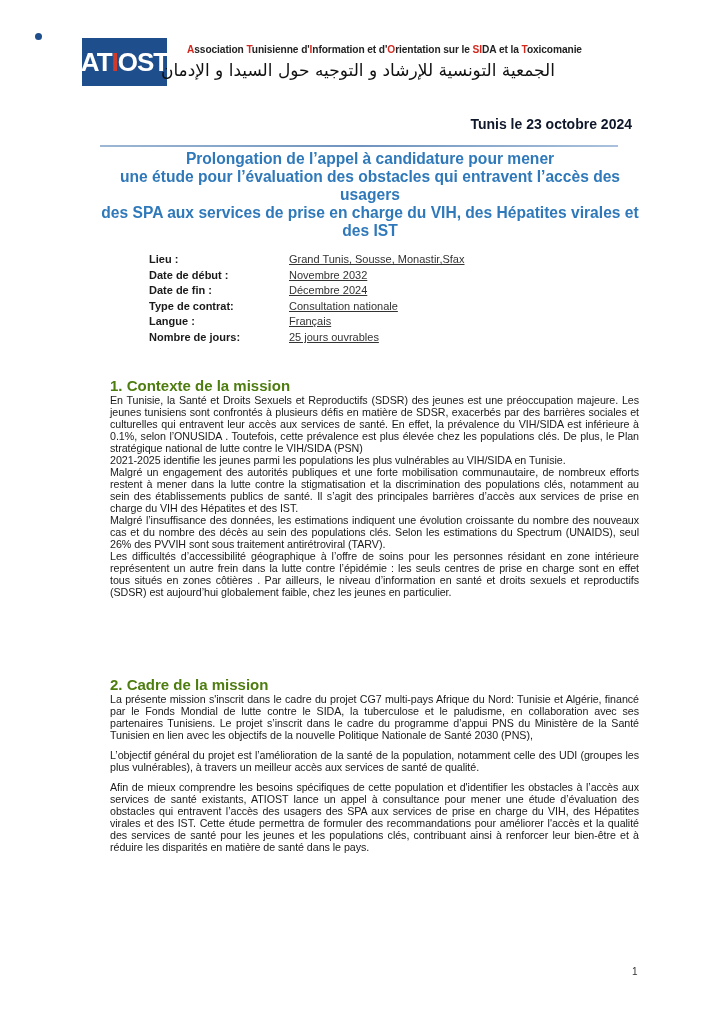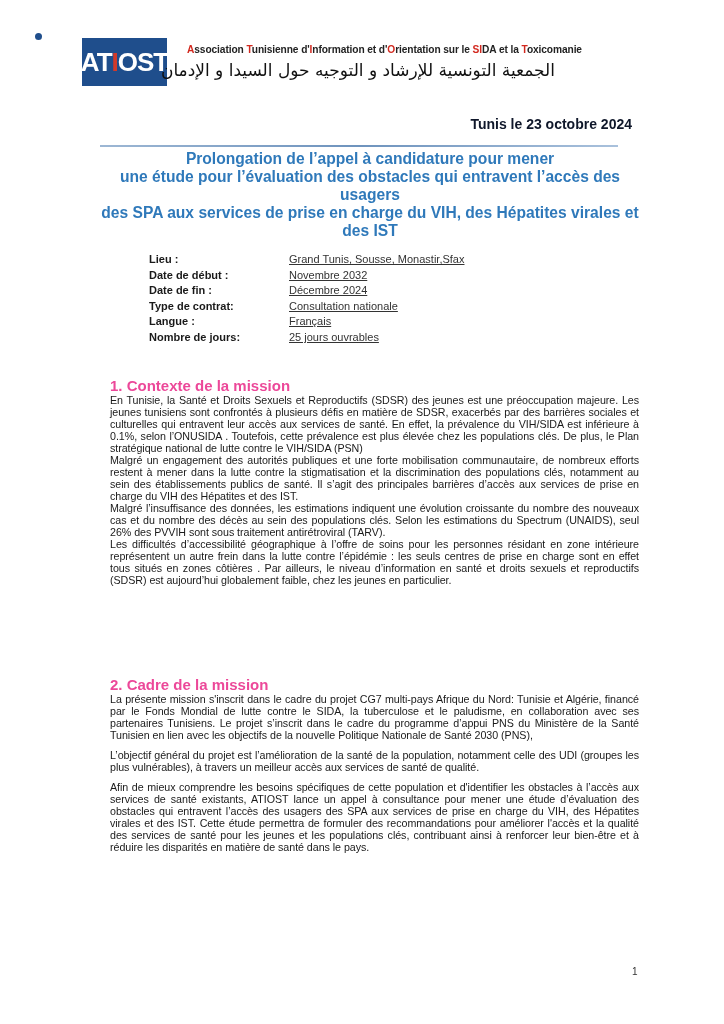--- a/index.html
+++ b/index.html
@@ -52,21 +52,21 @@
       position: absolute; left: 149px; top: 252px; font-size: 11px; line-height: 15.6px;
       font-family: "Liberation Sans", sans-serif;
     }
     .info-row { display: flex; }
     .info-label { width: 140px; font-weight: bold; color: #1a1a1a; }
     .info-value { color: #333; text-decoration: underline; }
 
     
     .section { position: absolute; left: 110px; width: 529px; }
     .section-title {
-      font-size: 15px; font-weight: bold; color: #ec4899; line-height: 17px;
+      font-size: 15px; font-weight: bold; color: #4d7c0f; line-height: 17px;
       font-family: "Liberation Sans", sans-serif;
     }
     .para {
       font-size: 10.7px; line-height: 12px; color: #1a1a1a; text-align: justify;
       font-family: "Liberation Sans", sans-serif; letter-spacing: -0.05px;
     }
     .para.gap { margin-top: 8px; }
 
     .page-number {
       position: absolute; left: 632px; top: 966px; font-size: 10px; color: #333;
@@ -122,20 +122,21 @@
     </div>
     <div class="info-row">
       <span class="info-label">Nombre de jours:</span>
       <span class="info-value">25 jours ouvrables</span>
     </div>
   </div>
 
   <div class="section" style="top: 377px;">
     <div class="section-title">1. Contexte de la mission</div>
     <p class="para">En Tunisie, la Santé et Droits Sexuels et Reproductifs (SDSR) des jeunes est une préoccupation majeure. Les jeunes tunisiens sont confrontés à plusieurs défis en matière de SDSR, exacerbés par des barrières sociales et culturelles qui entravent leur accès aux services de santé. En effet, la prévalence du VIH/SIDA est inférieure à 0.1%, selon l’ONUSIDA . Toutefois, cette prévalence est plus élevée chez les populations clés. De plus, le Plan stratégique national de lutte contre le VIH/SIDA (PSN)</p>
+    <p class="para">2021-2025 identifie les jeunes parmi les populations les plus vulnérables au VIH/SIDA en Tunisie.</p>
     <p class="para">Malgré un engagement des autorités publiques et une forte mobilisation communautaire, de nombreux efforts restent à mener dans la lutte contre la stigmatisation et la discrimination des populations clés, notamment au sein des établissements publics de santé. Il s’agit des principales barrières d’accès aux services de prise en charge du VIH des Hépatites et des IST.</p>
     <p class="para">Malgré l’insuffisance des données, les estimations indiquent une évolution croissante du nombre des nouveaux cas et du nombre des décès au sein des populations clés. Selon les estimations du Spectrum (UNAIDS), seul 26% des PVVIH sont sous traitement antirétroviral (TARV).</p>
     <p class="para">Les difficultés d’accessibilité géographique à l’offre de soins pour les personnes résidant en zone intérieure représentent un autre frein dans la lutte contre l’épidémie : les seuls centres de prise en charge sont en effet tous situés en zones côtières . Par ailleurs, le niveau d’information en santé et droits sexuels et reproductifs (SDSR) est aujourd’hui globalement faible, chez les jeunes en particulier.</p>
   </div>
 
   <div class="section" style="top: 676px;">
     <div class="section-title">2. Cadre de la mission</div>
     <p class="para">La présente mission s'inscrit dans le cadre du projet CG7 multi-pays Afrique du Nord: Tunisie et Algérie, financé par le Fonds Mondial de lutte contre le SIDA, la tuberculose et le paludisme, en collaboration avec ses partenaires Tunisiens. Le projet s’inscrit dans le cadre du programme d’appui PNS du Ministère de la Santé Tunisien en lien avec les objectifs de la nouvelle Politique Nationale de Santé 2030 (PNS),</p>
     <p class="para gap">L’objectif général du projet est l’amélioration de la santé de la population, notamment celle des UDI (groupes les plus vulnérables), à travers un meilleur accès aux services de santé de qualité.</p>
     <p class="para gap">Afin de mieux comprendre les besoins spécifiques de cette population et d'identifier les obstacles à l’accès aux services de santé existants, ATIOST lance un appel à consultance pour mener une étude d’évaluation des obstacles qui entravent l’accès des usagers des SPA aux services de prise en charge du VIH, des Hépatites virales et des IST. Cette étude permettra de formuler des recommandations pour améliorer l'accès et la qualité des services de santé pour les jeunes et les populations clés, contribuant ainsi à renforcer leur bien-être et à réduire les disparités en matière de santé dans le pays.</p>

